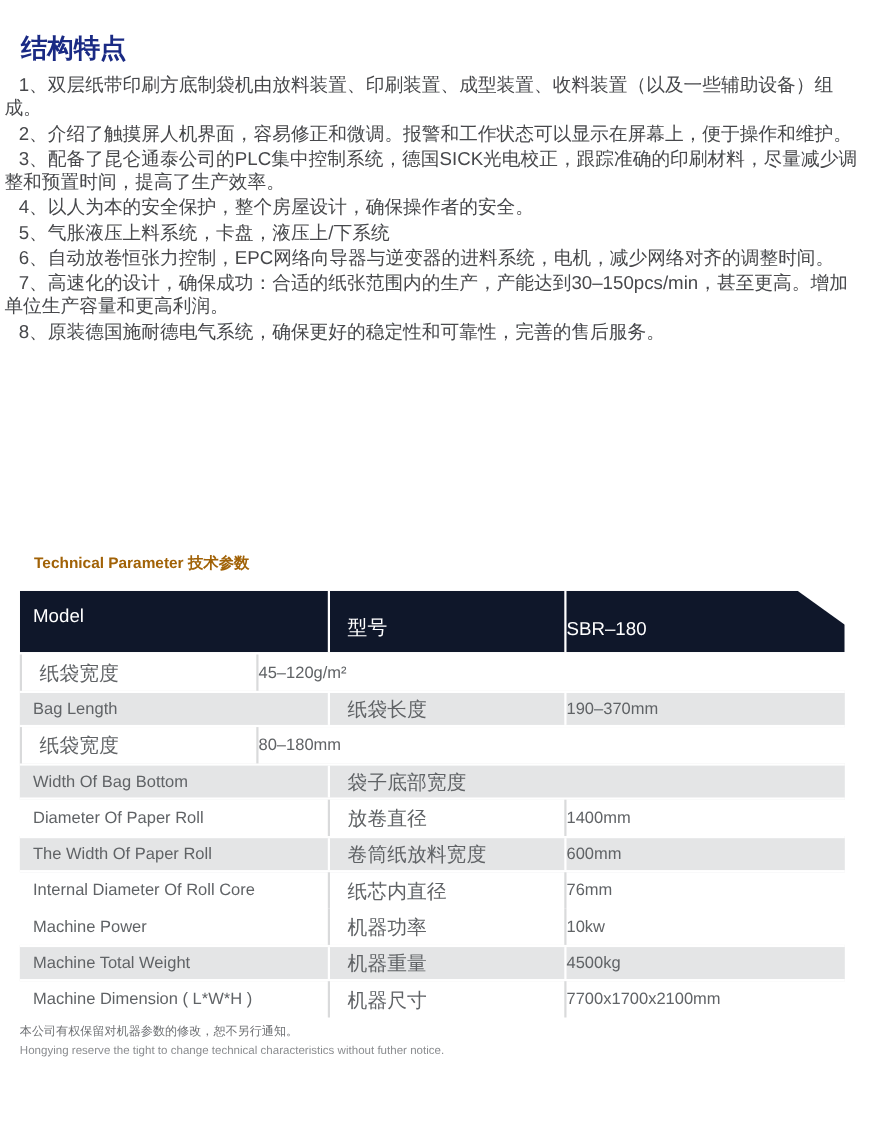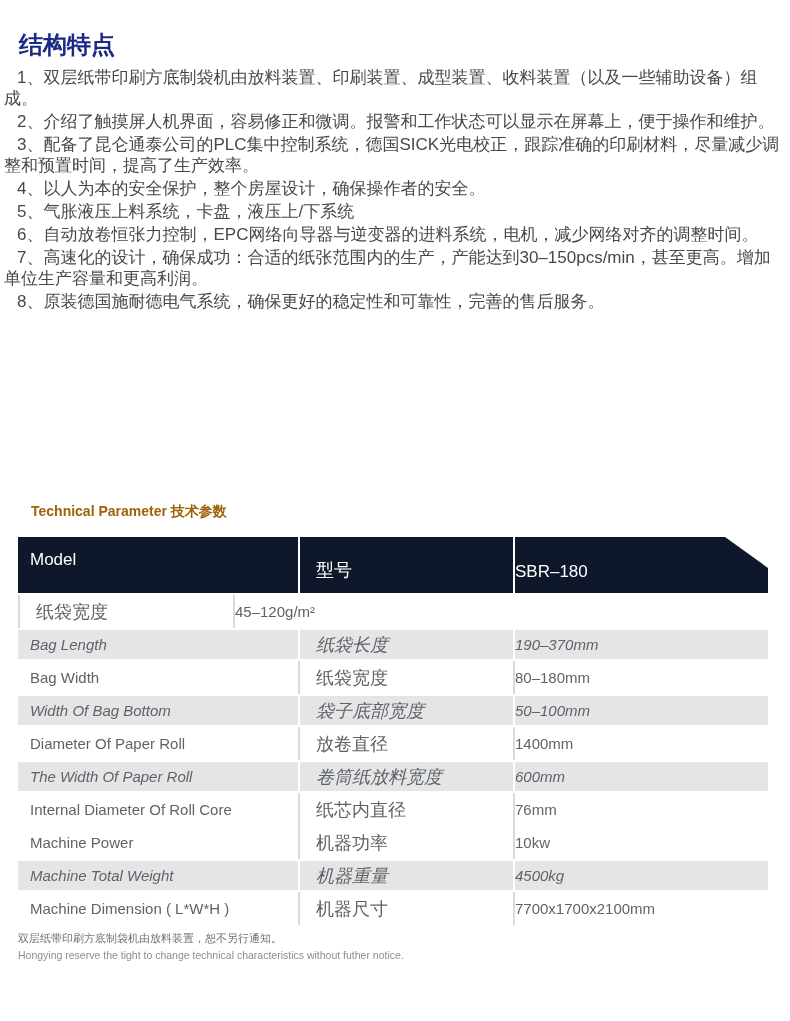--- a/index.html
+++ b/index.html
@@ -67,21 +67,20 @@
     align-items: stretch;
     font-size: 15px;
     color: #606366;
     box-sizing: border-box;
   }
   .row .c2, .row .c3 { border-left: 2px solid #d9dadb; }
   .row.alt {
     background: #e4e5e6;
     border-top: 2px solid #ffffff;
     border-bottom: 2px solid #ffffff;
-    font-style: italic;
   }
   .row.alt .c2, .row.alt .c3 { border-left-color: #ffffff; }
 
   .zh { font-size: 18px; }
 
   
   .footnotes { margin: 6px 0 0 18px; }
   .footnote-zh { margin: 0 0 4px 0; font-size: 11px; line-height: 14px; color: #6f7174; }
   .footnote-en { margin: 0; font-size: 10.5px; line-height: 13px; color: #8b8d90; }
 </style>
@@ -117,28 +116,26 @@
       <div class="row">
         <div class="cell c2 zh">纸袋宽度</div>
         <div class="cell c3">45–120g/m²</div>
       </div>
       <div class="row alt">
         <div class="cell c1">Bag Length</div>
         <div class="cell c2 zh">纸袋长度</div>
         <div class="cell c3">190–370mm</div>
       </div>
       <div class="row">
-        <div class="cell c1">Bag Width</div>
         <div class="cell c2 zh">纸袋宽度</div>
         <div class="cell c3">80–180mm</div>
       </div>
       <div class="row alt">
         <div class="cell c1">Width Of Bag Bottom</div>
         <div class="cell c2 zh">袋子底部宽度</div>
-        <div class="cell c3">50–100mm</div>
       </div>
       <div class="row">
         <div class="cell c1">Diameter Of Paper Roll</div>
         <div class="cell c2 zh">放卷直径</div>
         <div class="cell c3">1400mm</div>
       </div>
       <div class="row alt">
         <div class="cell c1">The Width Of Paper Roll</div>
         <div class="cell c2 zh">卷筒纸放料宽度</div>
         <div class="cell c3">600mm</div>
@@ -160,17 +157,17 @@
       </div>
       <div class="row">
         <div class="cell c1">Machine Dimension ( L*W*H )</div>
         <div class="cell c2 zh">机器尺寸</div>
         <div class="cell c3">7700x1700x2100mm</div>
       </div>
     </div>
   </div>
 
   <div class="footnotes">
-    <p class="footnote-zh">双层纸带印刷方底制袋机由放料装置，恕不另行通知。</p>
+    <p class="footnote-zh">本公司有权保留对机器参数的修改，恕不另行通知。</p>
     <p class="footnote-en">Hongying reserve the tight to change technical characteristics without futher notice.</p>
   </div>
 
 </div>
 
 </body></html>

